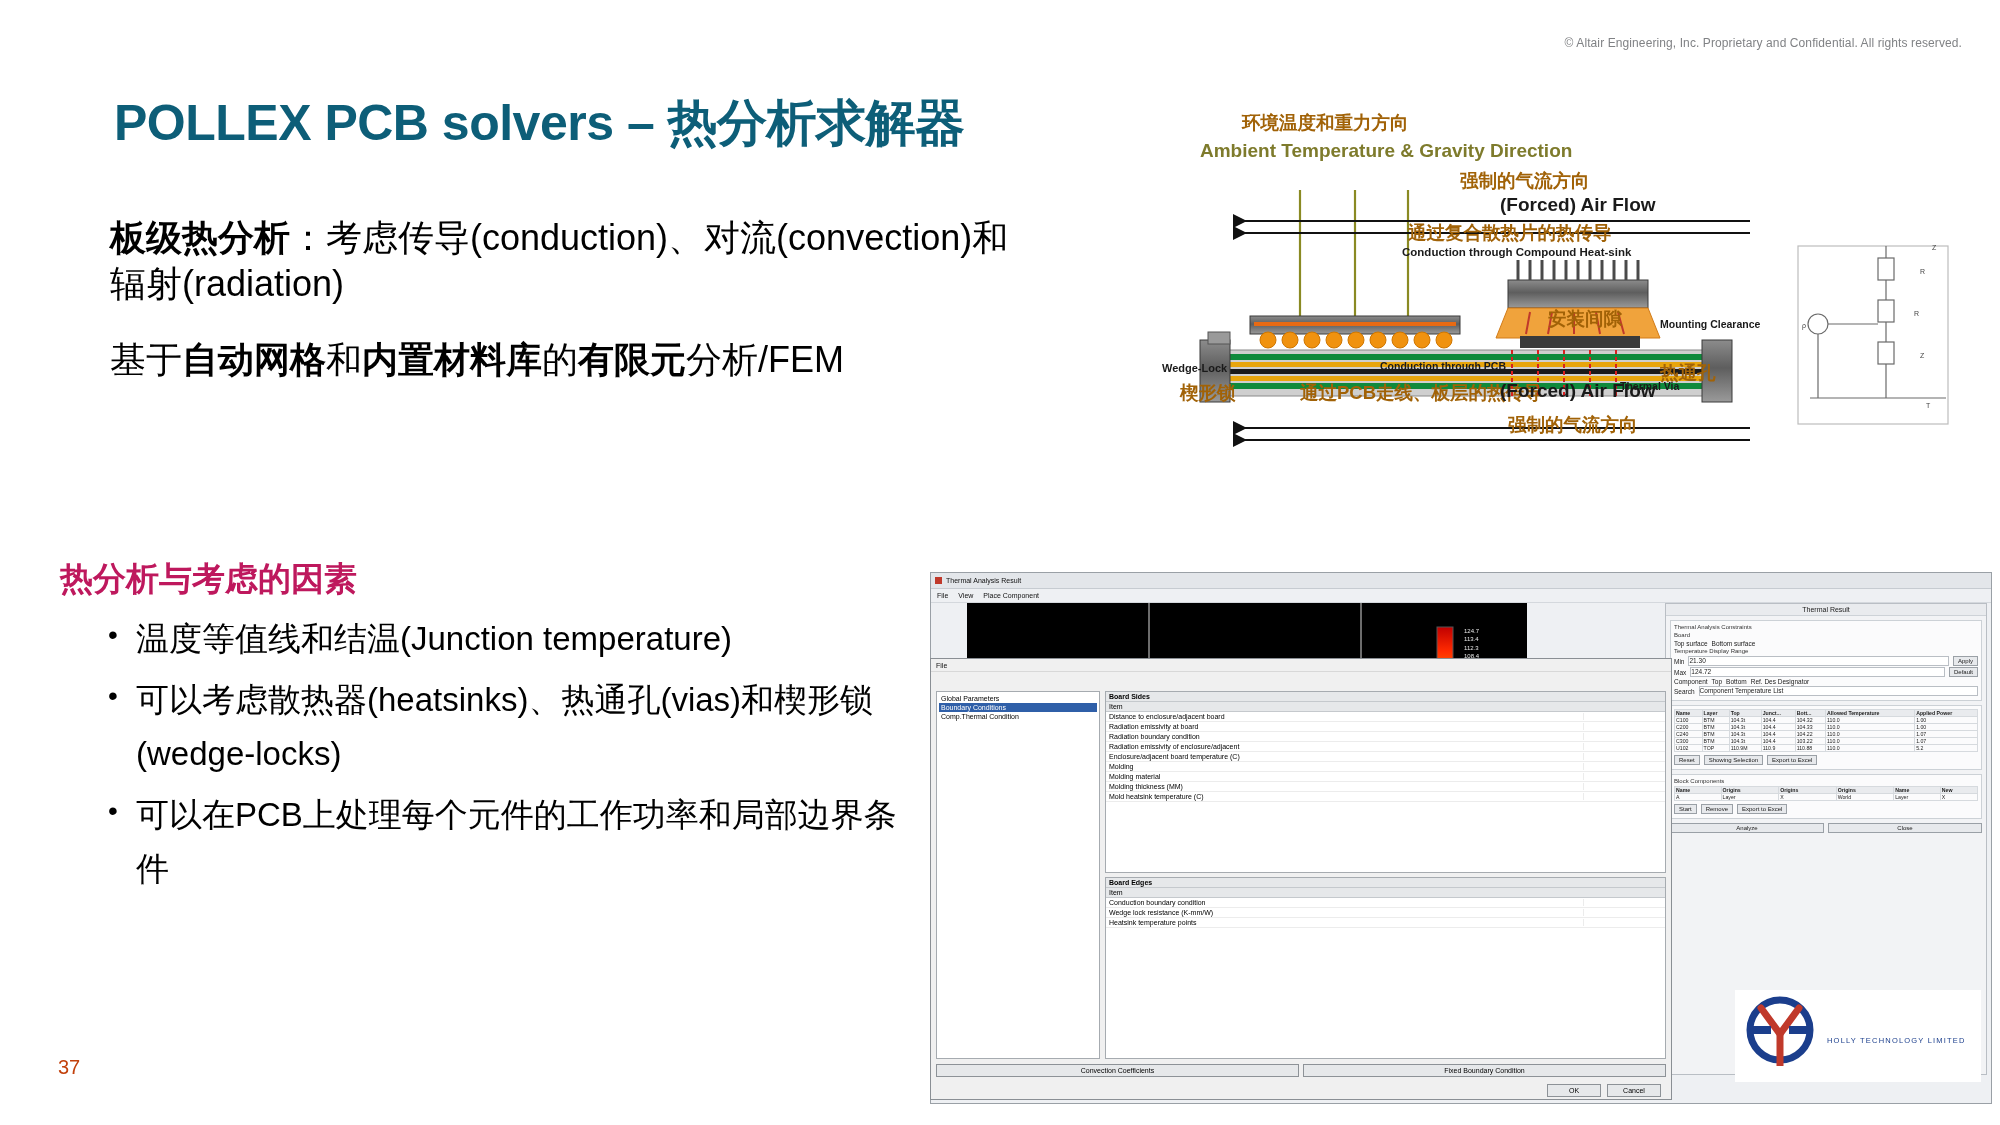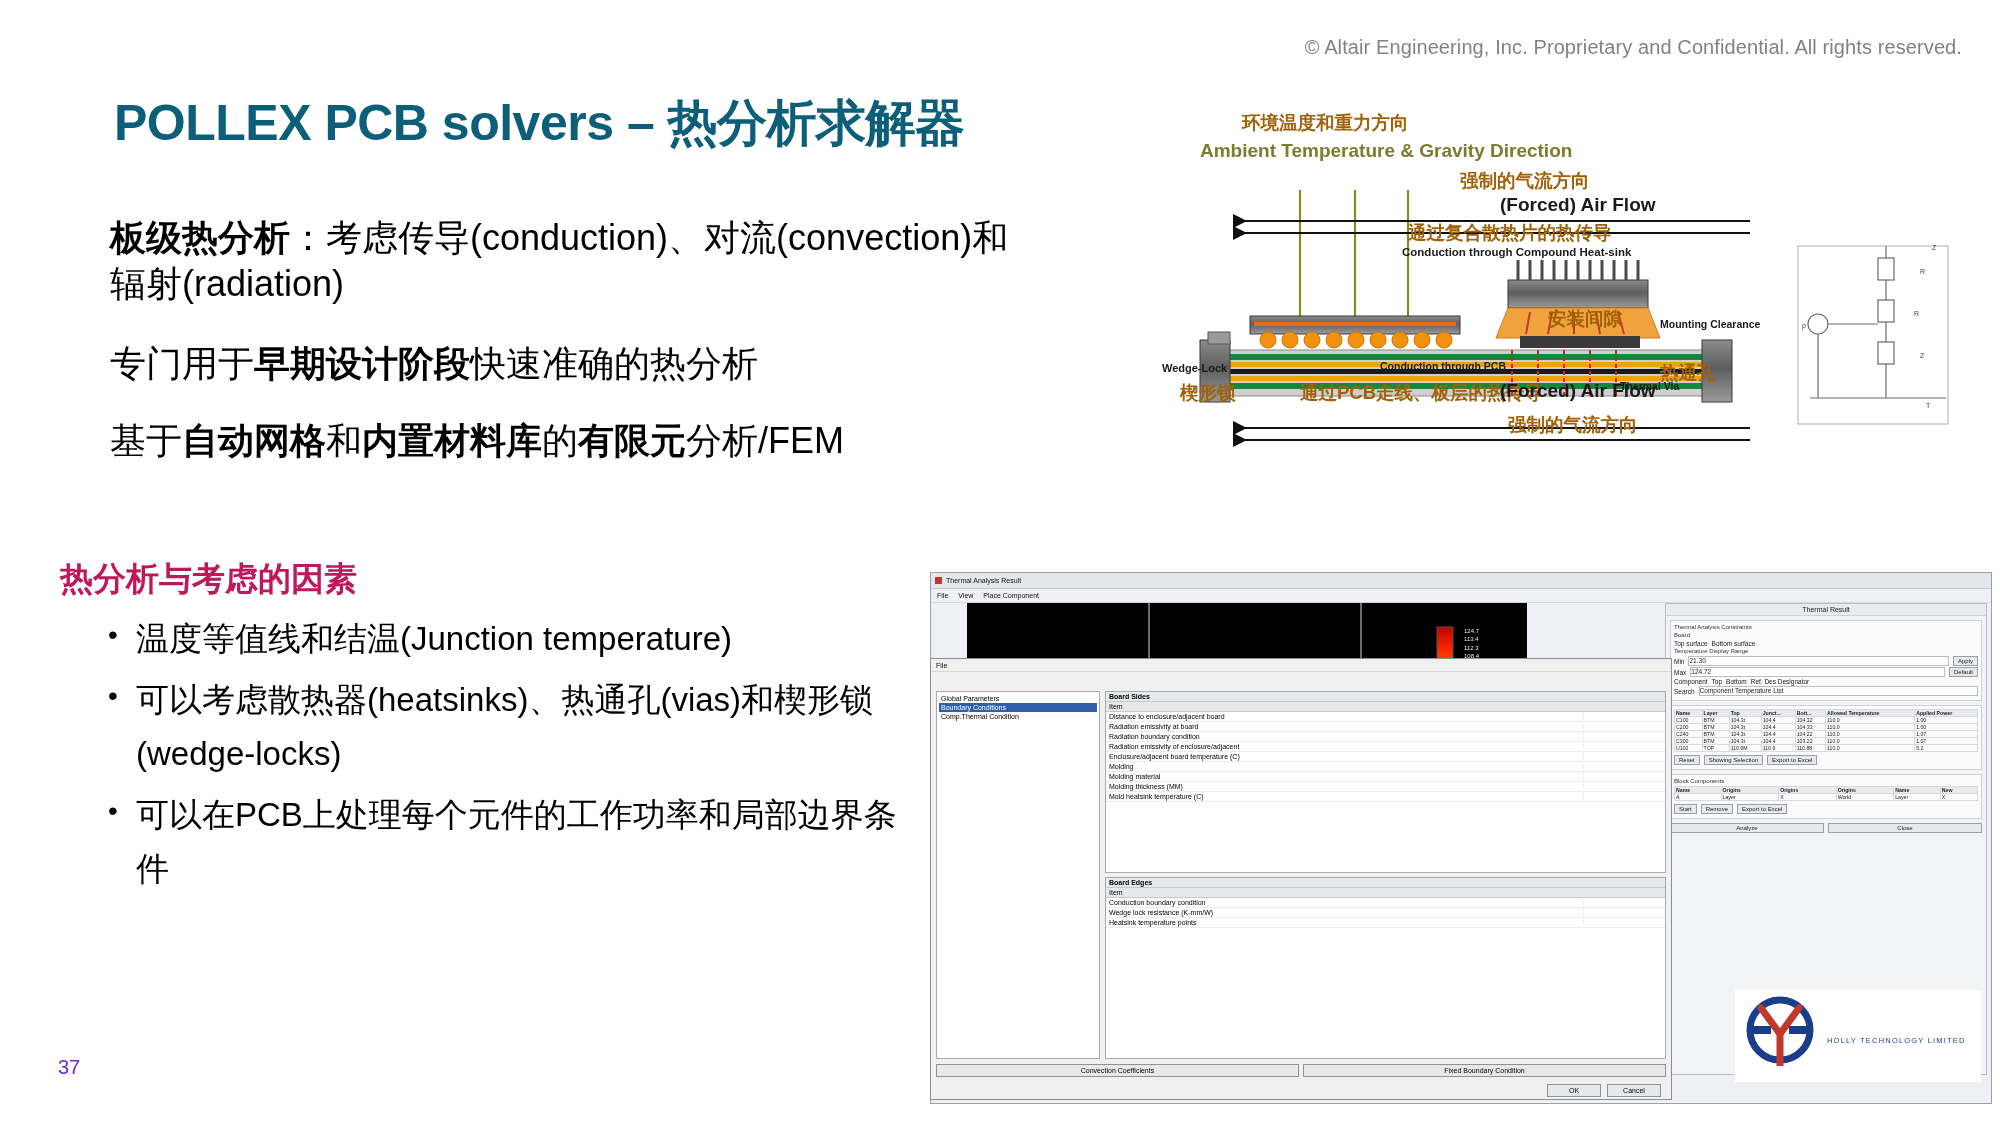--- a/index.html
+++ b/index.html
@@ -1,39 +1,39 @@
 <!DOCTYPE html>
 <html><head>
 <meta charset="utf-8">
 <style>
   html,body{margin:0;padding:0;}
   body{width:2000px;height:1125px;background:#ffffff;font-family:"Liberation Sans","DejaVu Sans",sans-serif;overflow:hidden;position:relative;}
   .slide{position:absolute;inset:0;background:#fff;}
 
   
-  .copyright{position:absolute;right:38px;top:36px;font-size:20px;color:#808285;letter-spacing:.1px;white-space:nowrap;}
+  .copyright{position:absolute;right:38px;top:36px;font-size:12px;color:#808285;letter-spacing:.1px;white-space:nowrap;}
 
   
   .title{position:absolute;left:114px;top:90px;font-size:50px;font-weight:bold;color:#0d5e78;letter-spacing:-0.5px;white-space:nowrap;}
 
   
   .body-block{position:absolute;left:110px;top:215px;width:900px;color:#000;}
   .p1{font-size:36px;line-height:1.28;}
   .p1 b{font-weight:bold;}
   .p2{font-size:36px;line-height:1.3;margin-top:34px;}
   .p3{font-size:36px;line-height:1.3;margin-top:30px;}
   .p2 b,.p3 b{font-weight:bold;}
 
   .sec2-head{position:absolute;left:60px;top:557px;font-size:33px;font-weight:bold;color:#be185d;}
   .bullets{position:absolute;left:108px;top:612px;width:790px;}
   .bullet{display:flex;align-items:flex-start;font-size:33px;line-height:1.62;color:#000;margin-bottom:8px;}
   .bullet .dot{flex:0 0 auto;width:28px;font-size:28px;line-height:1.62;}
   .bullet .btxt{flex:1 1 auto;}
 
-  .pagenum{position:absolute;left:58px;top:1056px;font-size:20px;color:#6d28d9;}
+  .pagenum{position:absolute;left:58px;top:1056px;font-size:20px;color:#c2410c;}
 
   
   .diagram{position:absolute;left:1190px;top:128px;width:790px;height:445px;}
   .dlabel{position:absolute;white-space:nowrap;}
   .cn{color:#a16207;font-weight:bold;}
   .en-olive{color:#7e7b2c;font-weight:bold;}
   .en-dark{color:#1a1a1a;font-weight:bold;}
 
   
   .dsvg{position:absolute;left:0;top:0;}
@@ -87,23 +87,20 @@
 
 <div class="slide">
 
   <div class="copyright">© Altair Engineering, Inc. Proprietary and Confidential. All rights reserved.</div>
 
   <div class="title">POLLEX PCB solvers – 热分析求解器</div>
 
   <div class="body-block">
     <div class="p1">
       <b>板级热分析</b><span>：考虑传导(conduction)、对流(convection)和辐射(radiation)</span>
-    </div>
-    <div class="p2">
-      <span>专门用于</span><b>早期设计阶段</b><span>快速准确的热分析</span>
     </div>
     <div class="p3">
       <span>基于</span><b>自动网格</b><span>和</span><b>内置材料库</b><span>的</span><b>有限元</b><span>分析/FEM</span>
     </div>
   </div>
 
   <div class="sec2-head">热分析与考虑的因素</div>
   <div class="bullets">
     <div class="bullet">
       <span class="dot">•</span>

